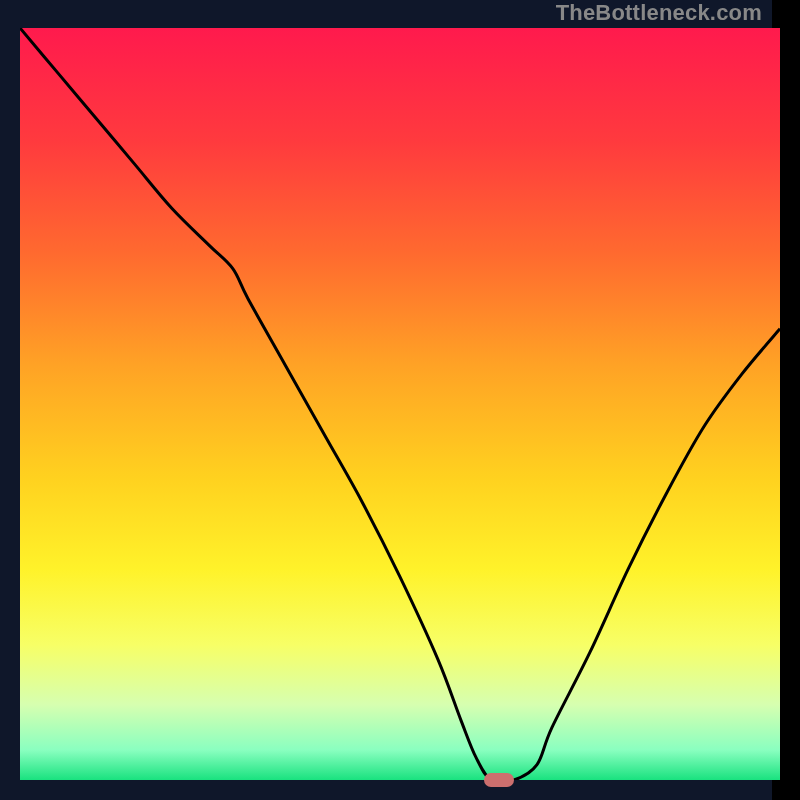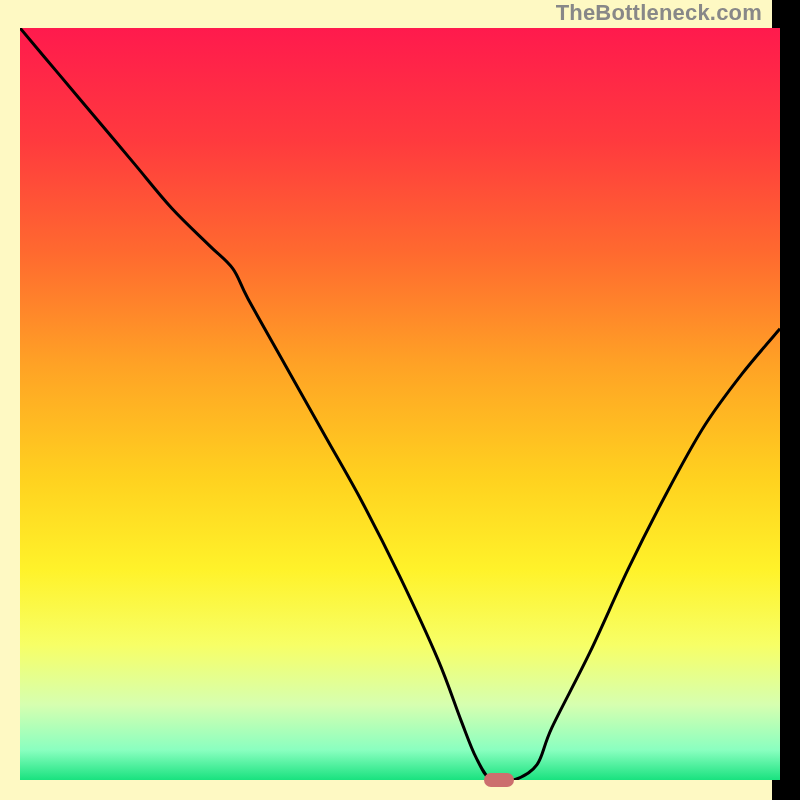--- a/index.html
+++ b/index.html
@@ -8,21 +8,21 @@
     width: 800px;
     height: 800px;
     background: #000;
     overflow: hidden;
     font-family: Arial, Helvetica, sans-serif;
   }
   .frame {
     position: relative;
     width: 772px;
     height: 800px;
-    background: #fef9c3;
+    background: #0f172a;
   }
   .watermark {
     position: absolute;
     top: 0px;
     right: 10px;
     color: #888;
     font-size: 22px;
     font-weight: bold;
     letter-spacing: 0.2px;
     z-index: 5;

